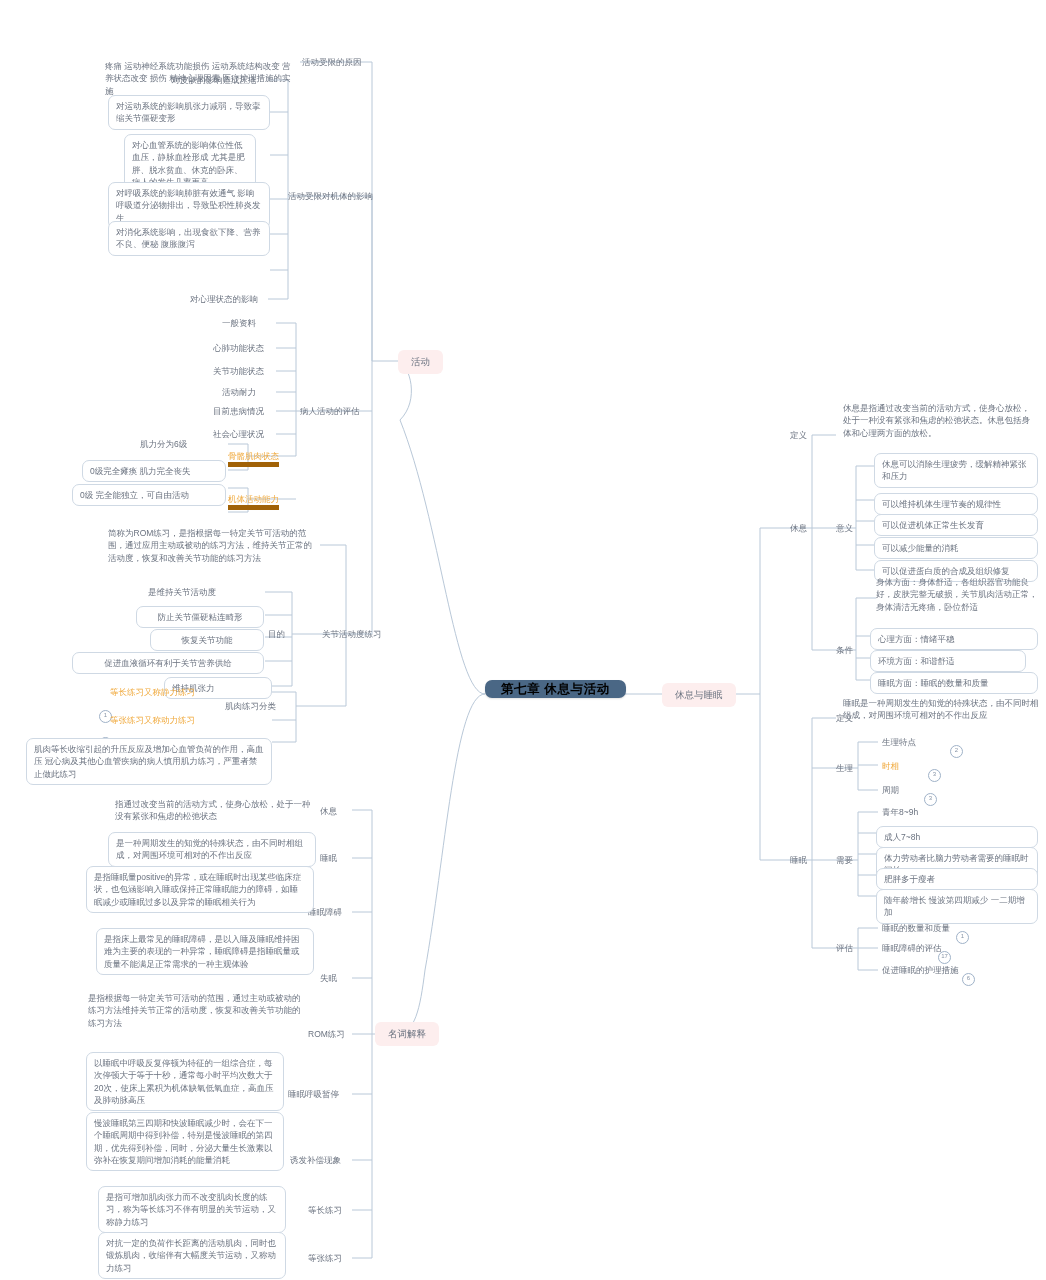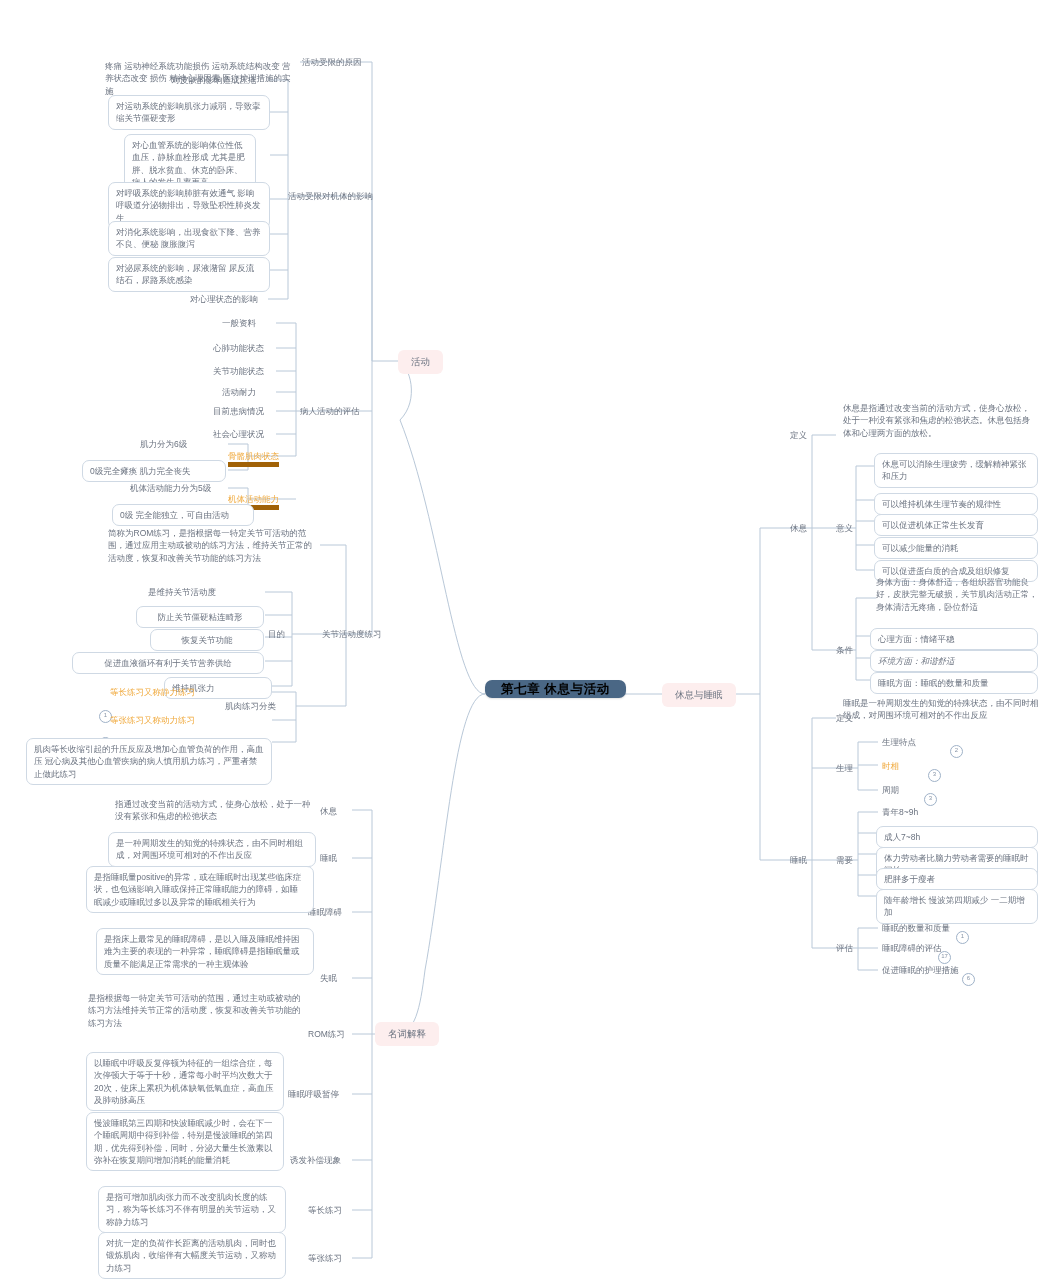--- a/index.html
+++ b/index.html
@@ -215,39 +215,38 @@
   <div class="node lbl" style="left:302px;top:56px;">活动受限的原因</div>
   <div class="node txt wrap" style="left:105px;top:20px;width:192px;margin-top:40px;">疼痛 运动神经系统功能损伤 运动系统结构改变 营养状态改变 损伤 精神心理因素 医疗护理措施的实施</div>
 
   <div class="node lbl" style="left:288px;top:190px;">活动受限对机体的影响</div>
 
   <div class="node txt wrap" style="left:160px;top:74px;width:108px;text-align:center;">对皮肤的影响造成压疮</div>
   <div class="node card" style="left:108px;top:95px;width:162px;">对运动系统的影响肌张力减弱，导致挛缩关节僵硬变形</div>
   <div class="node card" style="left:124px;top:134px;width:132px;">对心血管系统的影响体位性低血压，静脉血栓形成 尤其是肥胖、脱水贫血、休克的卧床、病人的发生几率更高</div>
   <div class="node card" style="left:108px;top:182px;width:162px;">对呼吸系统的影响肺脏有效通气 影响呼吸道分泌物排出，导致坠积性肺炎发生</div>
   <div class="node card" style="left:108px;top:221px;width:162px;">对消化系统影响，出现食欲下降、营养不良、便秘 腹胀腹泻</div>
-  <div class="node card" style="left:108px;top:257px;width:162px;">对泌尿系统的影响，尿液潴留 尿反流结石，尿路系统感染</div>
   <div class="node txt wrap" style="left:180px;top:293px;width:88px;text-align:center;">对心理状态的影响</div>
 
   <div class="node lbl" style="left:300px;top:405px;">病人活动的评估</div>
 
   <div class="node txt" style="left:222px;top:317px;">一般资料</div>
   <div class="node txt" style="left:213px;top:342px;">心肺功能状态</div>
   <div class="node txt" style="left:213px;top:365px;">关节功能状态</div>
   <div class="node txt" style="left:222px;top:386px;">活动耐力</div>
   <div class="node txt" style="left:213px;top:405px;">目前患病情况</div>
   <div class="node txt" style="left:213px;top:428px;">社会心理状况</div>
 
   <div class="node txt hl uline" style="left:228px;top:450px;">骨骼肌肉状态</div>
   <div class="node txt" style="left:140px;top:438px;">肌力分为6级</div>
   <div class="node card" style="left:82px;top:460px;width:144px;">0级完全瘫痪 肌力完全丧失</div>
 
   <div class="node txt hl uline" style="left:228px;top:493px;font-family:Liberation Serif, serif;">机体活动能力</div>
   <div class="node txt" style="left:130px;top:482px;">机体活动能力分为5级</div>
-  <div class="node card" style="left:72px;top:504px;width:142px;margin-left:40px;">0级 完全能独立，可自由活动</div>
+  <div class="node card" style="left:72px;top:484px;width:154px;">0级 完全能独立，可自由活动</div>
 
   <div class="node lbl" style="left:322px;top:628px;">关节活动度练习</div>
   <div class="node txt wrap" style="left:108px;top:527px;width:212px;">简称为ROM练习，是指根据每一特定关节可活动的范围，通过应用主动或被动的练习方法，维持关节正常的活动度，恢复和改善关节功能的练习方法</div>
 
   <div class="node lbl" style="left:268px;top:628px;">目的</div>
   <div class="node txt" style="left:148px;top:586px;">是维持关节活动度</div>
   <div class="node card" style="left:136px;top:606px;width:128px;text-align:center;">防止关节僵硬粘连畸形</div>
   <div class="node card" style="left:150px;top:629px;width:114px;text-align:center;">恢复关节功能</div>
   <div class="node card" style="left:72px;top:652px;width:192px;text-align:center;">促进血液循环有利于关节营养供给</div>
   <div class="node card" style="left:156px;top:677px;width:108px;text-align:left;margin-left:8px;">维持肌张力</div>
@@ -297,21 +296,21 @@
 
   <div class="node card" style="left:874px;top:453px;width:164px;">休息可以消除生理疲劳，缓解精神紧张和压力</div>
   <div class="node card" style="left:874px;top:493px;width:164px;">可以维持机体生理节奏的规律性</div>
   <div class="node card" style="left:874px;top:514px;width:164px;">可以促进机体正常生长发育</div>
   <div class="node card" style="left:874px;top:537px;width:164px;">可以减少能量的消耗</div>
   <div class="node card" style="left:874px;top:560px;width:164px;">可以促进蛋白质的合成及组织修复</div>
 
   <div class="node lbl" style="left:836px;top:644px;">条件</div>
   <div class="node txt wrap" style="left:876px;top:576px;width:168px;">身体方面：身体舒适，各组织器官功能良好，皮肤完整无破损，关节肌肉活动正常，身体清洁无疼痛，卧位舒适</div>
   <div class="node card" style="left:870px;top:628px;width:168px;">心理方面：情绪平稳</div>
-  <div class="node card" style="left:870px;top:650px;width:168px;font-style:italic;">环境方面：和谐舒适</div>
+  <div class="node card" style="left:870px;top:650px;width:156px;">环境方面：和谐舒适</div>
   <div class="node card" style="left:870px;top:672px;width:168px;">睡眠方面：睡眠的数量和质量</div>
 
   <div class="node lbl" style="left:790px;top:854px;">睡眠</div>
 
   <div class="node lbl" style="left:836px;top:712px;">定义</div>
   <div class="node txt wrap" style="left:843px;top:697px;width:196px;">睡眠是一种周期发生的知觉的特殊状态，由不同时相组成，对周围环境可相对的不作出反应</div>
 
   <div class="node lbl" style="left:836px;top:762px;">生理</div>
   <div class="node txt" style="left:882px;top:736px;">生理特点</div>
   <div class="badge" style="left:950px;top:745px;">2</div>

